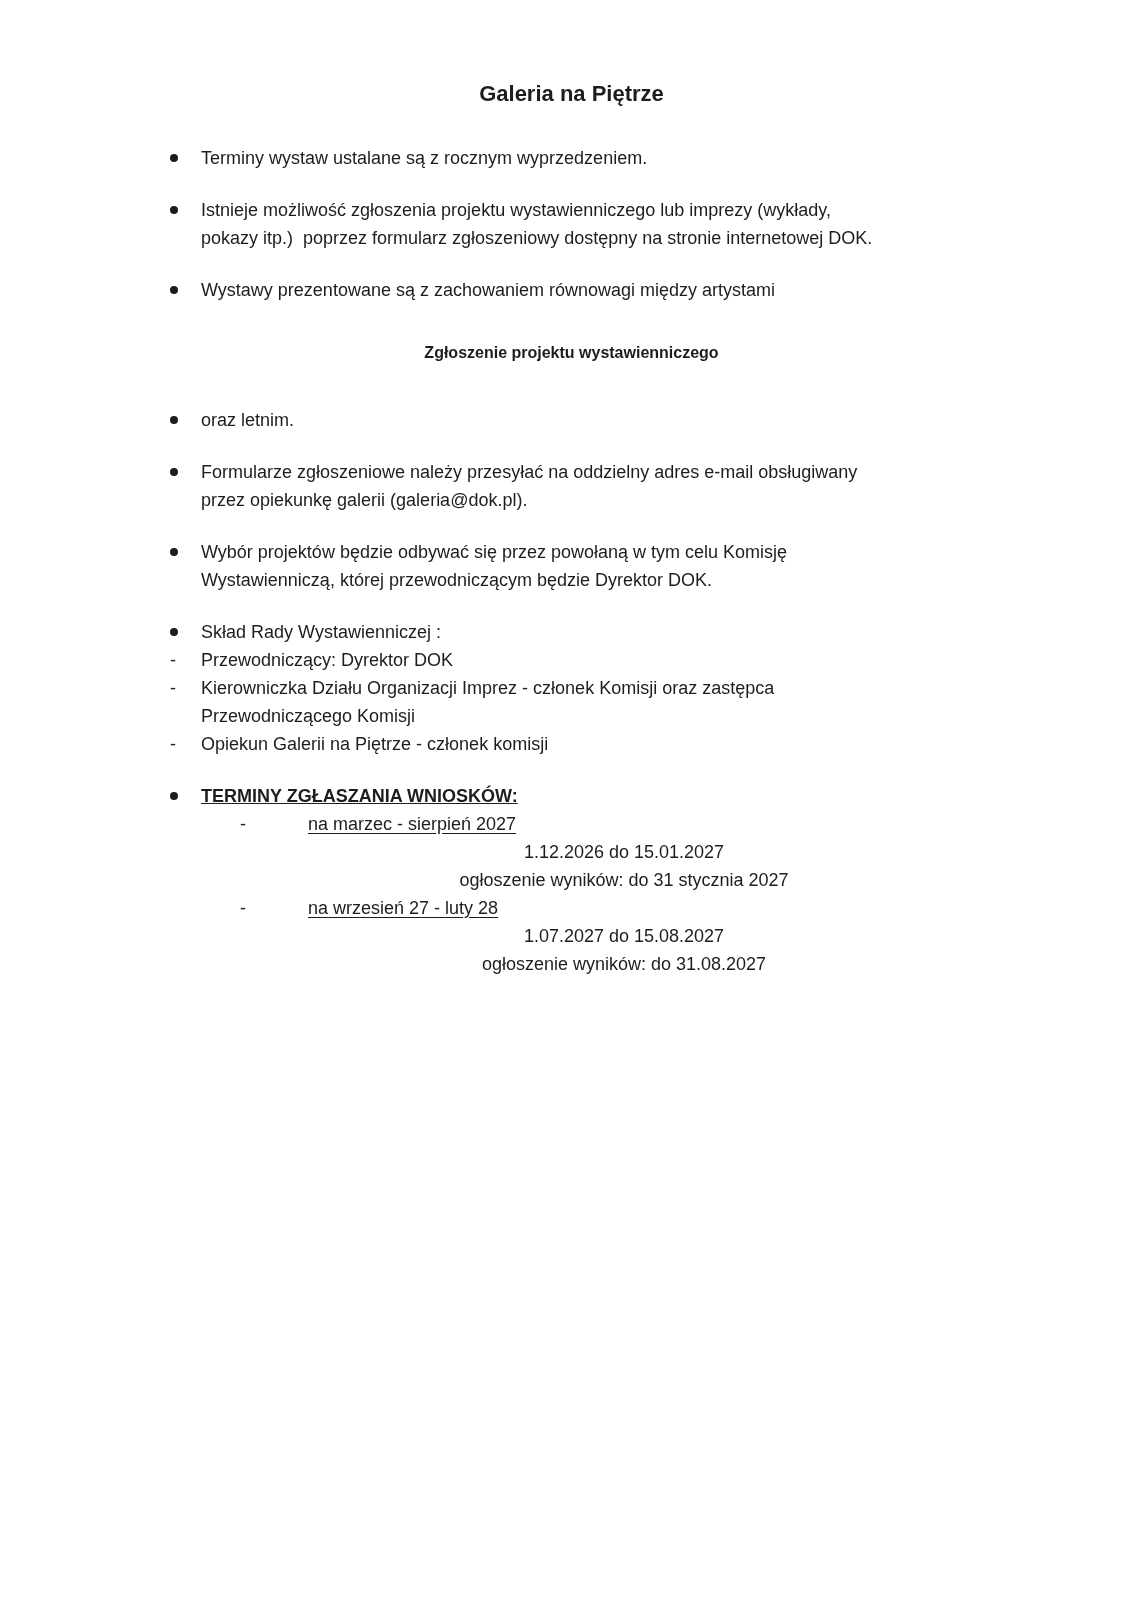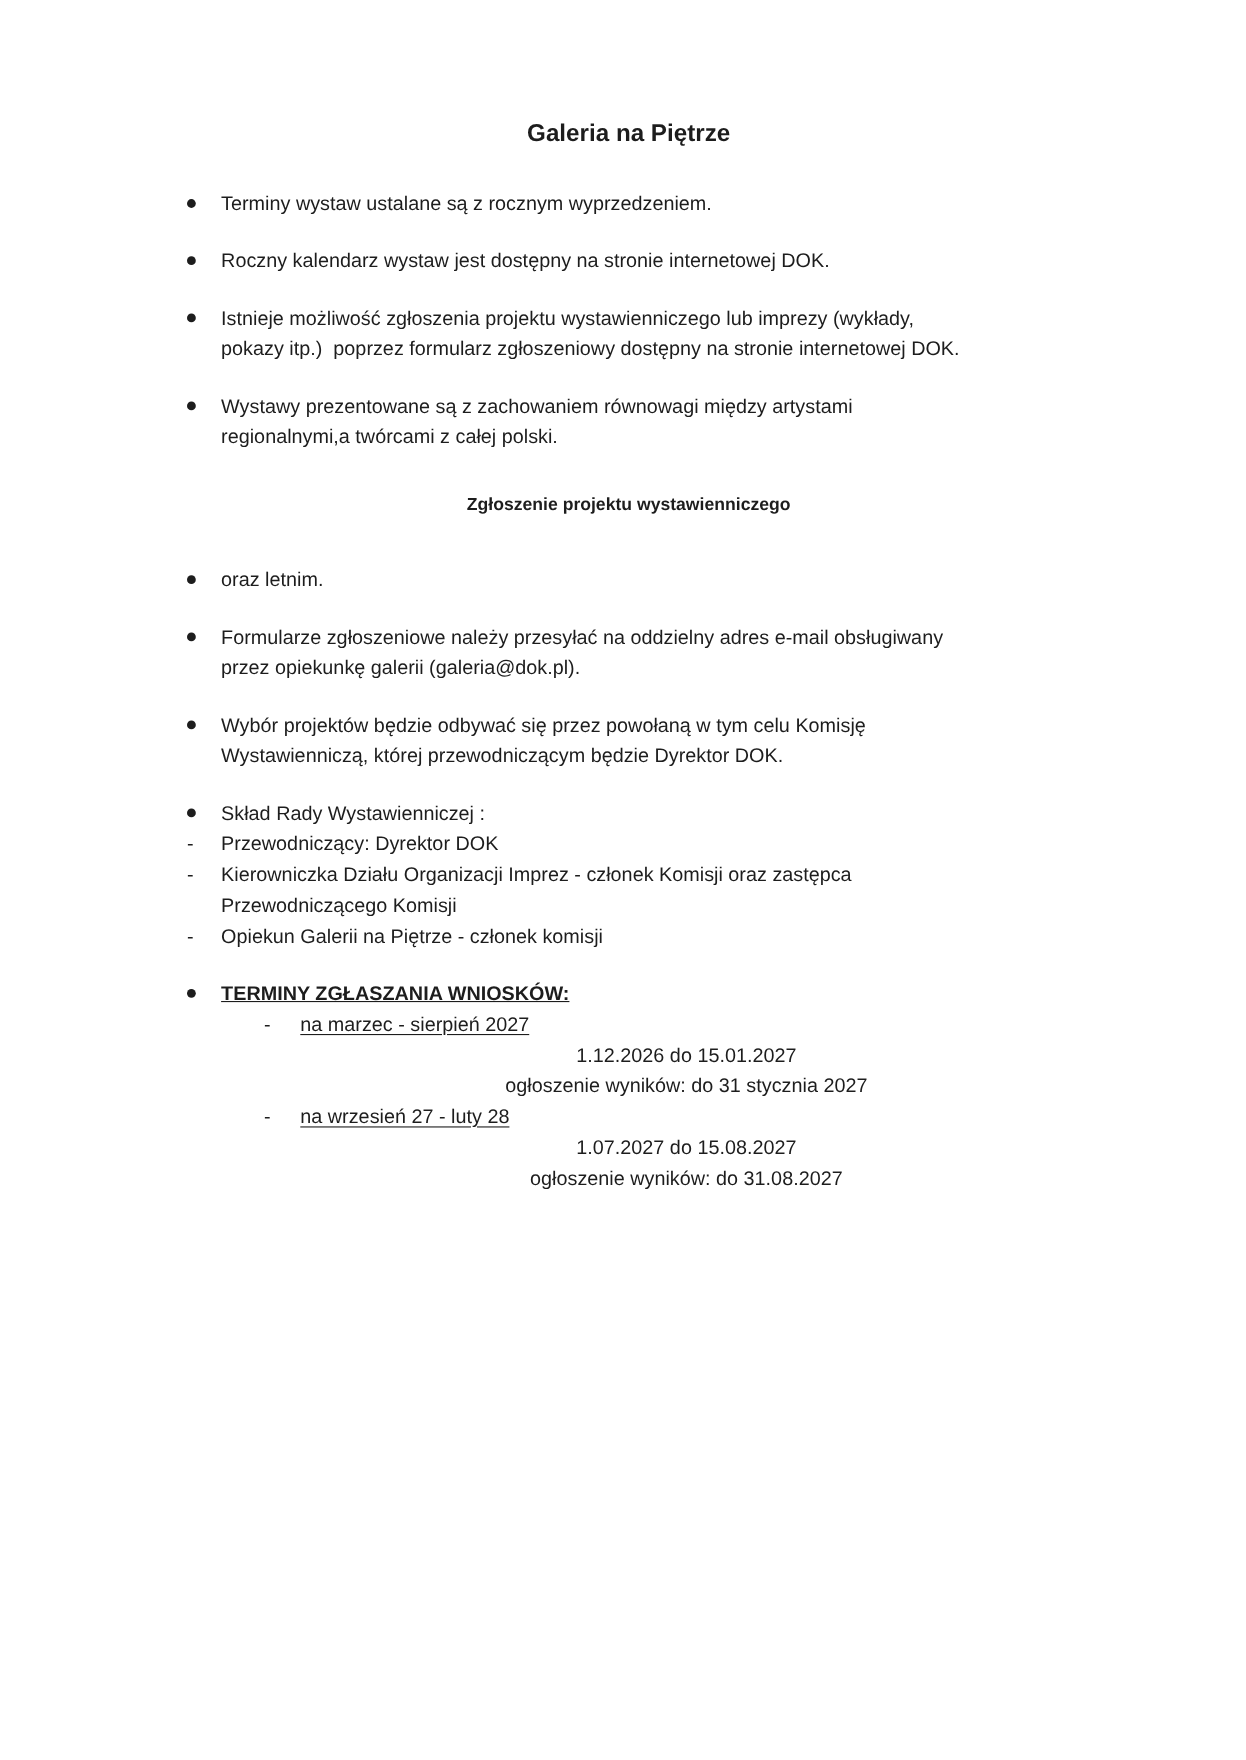--- a/index.html
+++ b/index.html
@@ -4,21 +4,21 @@
 <style>
   html, body { margin:0; padding:0; background:#ffffff; }
   .page {
     position:relative;
     width:1133px; height:1600px;
     background:#ffffff;
     color:#1d1d1d;
     font-family:"Liberation Sans", sans-serif;
     overflow:hidden;
   }
-  .content { padding:108px 158px 0 168px; }
+  .content { padding:81px 158px 0 168px; }
   .doc-title {
     font-size:22px; line-height:26px; font-weight:700;
     text-align:center; margin:0 0 37px 0;
   }
   .section-heading {
     font-size:16px; line-height:26px; font-weight:700;
     text-align:center; margin:36px 0 40px 0;
   }
   .bullet {
     position:relative; padding-left:33px;
@@ -37,55 +37,50 @@
   }
   .dash-item.gap-after { margin-bottom:24px; }
   .dash-marker { position:absolute; left:2px; top:0; }
   .line { white-space:pre-wrap; }
   .bold { font-weight:700;text-decoration:underline; }
   .deadline-sub {
     position:relative; padding-left:105px;
     font-size:18px; line-height:28px;
   }
   .deadline-sub .dash-marker { left:72px; }
-  .underlined { text-decoration:underline; text-underline-offset:3px; }
+  .underlined { text-decoration:underline; text-underline-offset:3px;margin-left:35px; }
   .deadline-line {
     padding-left:105px; font-size:18px; line-height:28px;
     white-space:pre-wrap;
     text-align:center;
   }
 </style>
 </head>
 <body>
 
 <div class="page">
   <div class="content">
 
     <div class="doc-title">Galeria na Piętrze</div>
 
     <div class="bullet">
       <span class="dot"></span>
       <div class="line">Terminy wystaw ustalane są z rocznym wyprzedzeniem.</div>
     </div>
 
-    <div class="bullet">
-      <span class="dot"></span>
-      <div class="line">Roczny kalendarz wystaw jest dostępny na stronie internetowej DOK.</div>
-    </div>
 
     <div class="bullet">
       <span class="dot"></span>
       <div class="line">Istnieje możliwość zgłoszenia projektu wystawienniczego lub imprezy (wykłady,</div>
       <div class="line">pokazy itp.)  poprzez formularz zgłoszeniowy dostępny na stronie internetowej DOK.</div>
     </div>
 
     <div class="bullet">
       <span class="dot"></span>
       <div class="line">Wystawy prezentowane są z zachowaniem równowagi między artystami</div>
-      <div class="line">regionalnymi,a twórcami z całej polski.</div>
     </div>
 
     <div class="section-heading">Zgłoszenie projektu wystawienniczego</div>
 
     <div class="bullet">
       <span class="dot"></span>
       <div class="line">oraz letnim.</div>
     </div>
 
     <div class="bullet">

